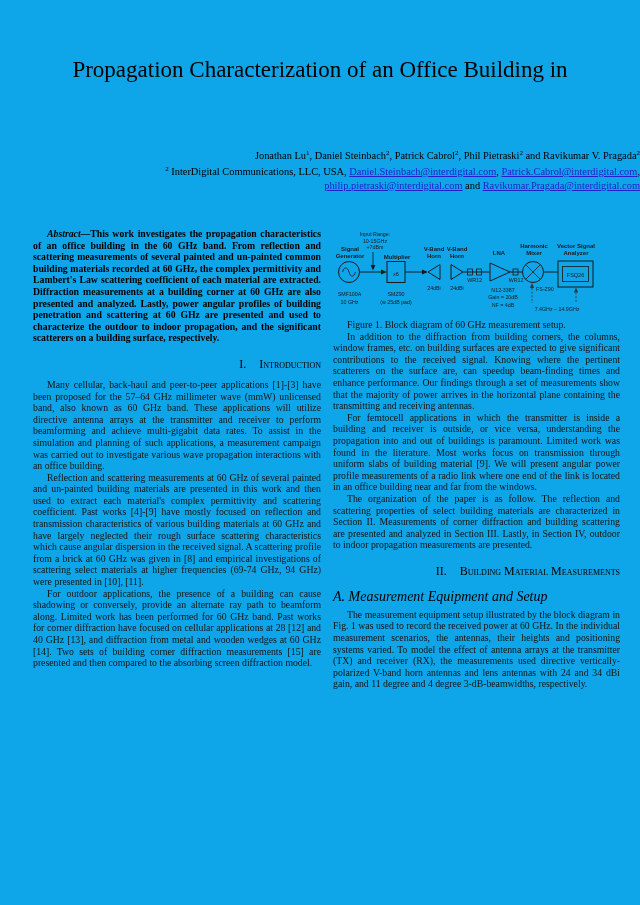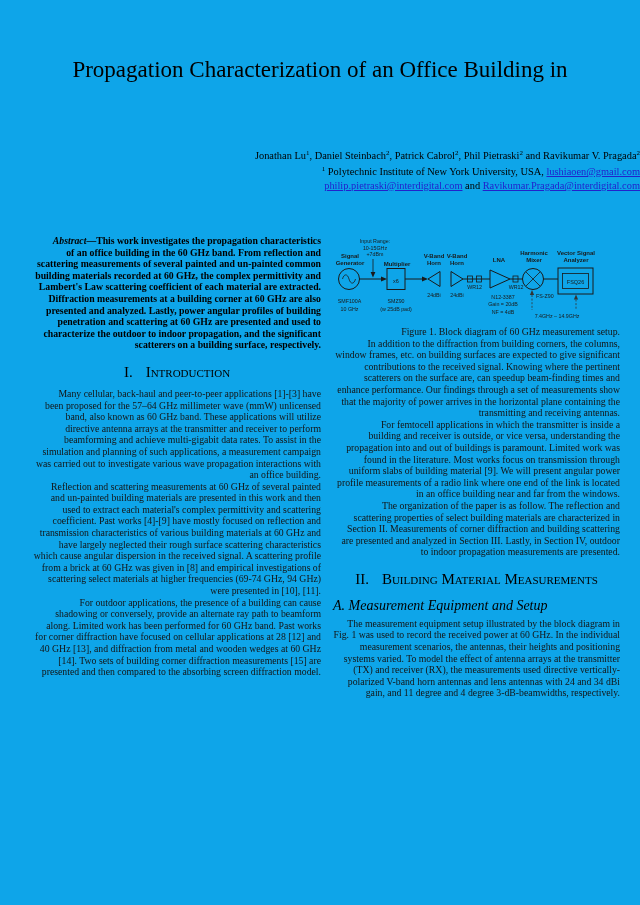--- a/index.html
+++ b/index.html
@@ -6,28 +6,28 @@
   .page{position:relative;width:640px;height:905px;background:#0ea5e9;margin:0 auto;
         font-family:"Liberation Serif",serif;color:#141414;overflow:hidden;}
   
   .title-block{position:absolute;top:55px;left:0;width:100%;text-align:center;
                font-size:23px;line-height:29px;color:#000;}
   .authors-block{position:absolute;top:147px;left:0;width:100%;text-align:right;
                  font-size:10.4px;line-height:13.5px;color:#000;}
   .authors-block sup{font-size:7px;}
   a.email{color:#2222cc;text-decoration:underline;cursor:pointer;}
   
-  .col{position:absolute;top:235px;text-align:justify;}
+  .col{position:absolute;top:228px;text-align:justify;}
   .col-left{left:33px;width:288px;}
   .col-right{left:333px;width:287px;}
-  p.body{font-size:9.75px;line-height:11.6px;margin:0;text-indent:14px;color:#141414;text-align:right;}
+  p.body{font-size:9.75px;line-height:11.6px;margin:0;text-indent:14px;color:#141414;}
   p.abstract,p.terms{font-weight:bold;color:#000;}
   p.terms{margin-top:6px;}
   .lead{font-style:italic;}
-  .sec-head{font-size:15px;text-align:center;margin:13px 0 7px 0;color:#000;}
+  .sec-head{font-size:12px;text-align:right;margin:13px 0 7px 0;color:#000;}
   .sec-title{font-variant:small-caps;margin-left:13px;}
   .sub-head{font-size:14px;font-style:italic;text-align:left;margin:10px 0 4px 0;color:#000;}
   .fig-caption{font-size:9.5px;text-align:left;margin:7px 0 9px 0;text-indent:0;color:#141414;}
   
   .fig1{display:block;margin:1px 0 0 0;}
   .fig1 text{font-family:"Liberation Sans",sans-serif;fill:#1a1a1a;}
   .fig1 .lbl{font-weight:bold;font-size:6px;text-anchor:middle;}
   .fig1 .sml{font-size:5.3px;text-anchor:middle;}
   .fig1 .in{font-size:5.5px;text-anchor:middle;}
   .fig1 .st{stroke:#1a1a1a;stroke-width:1;fill:none;}
@@ -40,21 +40,21 @@
 <div class="page">
 
   <div class="title-block">
     <div>Propagation Characterization of an Office Building in</div>
   </div>
 
   <div class="authors-block">
     <div>
       <span><span>Jonathan Lu</span><sup>1</sup><span>, </span></span><span><span>Daniel Steinbach</span><sup>2</sup><span>, </span></span><span><span>Patrick Cabrol</span><sup>2</sup><span>, </span></span><span><span>Phil Pietraski</span><sup>2</sup><span> and </span></span><span><span>Ravikumar V. Pragada</span><sup>2</sup><span></span></span>
     </div>
-    <div><sup>1</sup><span> Polytechnic Institute of New York University, USA, </span><a class="email">lushiaoen@gmail.com</a></div>
+    <div><sup>2</sup><span> InterDigital Communications, LLC, USA, </span><a class="email">Daniel.Steinbach@interdigital.com</a><span>, </span><a class="email">Patrick.Cabrol@interdigital.com</a><span>,</span></div>
     <div><a class="email">philip.pietraski@interdigital.com</a><span> and </span><a class="email">Ravikumar.Pragada@interdigital.com</a></div>
   </div>
 
   <div class="col col-left">
     <p class="body abstract"><span class="lead">Abstract</span><span>—This work investigates the propagation characteristics of an office building in the 60 GHz band. From reflection and scattering measurements of several painted and un-painted common building materials recorded at 60 GHz, the complex permittivity and Lambert's Law scattering coefficient of each material are extracted. Diffraction measurements at a building corner at 60 GHz are also presented and analyzed. Lastly, power angular profiles of building penetration and scattering at 60 GHz are presented and used to characterize the outdoor to indoor propagation, and the significant scatterers on a building surface, respectively.</span></p>
     <div class="sec-head"><span>I.</span><span class="sec-title">Introduction</span></div>
     <p class="body">Many cellular, back-haul and peer-to-peer applications [1]-[3] have been proposed for the 57–64 GHz millimeter wave (mmW) unlicensed band, also known as 60 GHz band. These applications will utilize directive antenna arrays at the transmitter and receiver to perform beamforming and achieve multi-gigabit data rates. To assist in the simulation and planning of such applications, a measurement campaign was carried out to investigate various wave propagation interactions with an office building.</p>
     <p class="body">Reflection and scattering measurements at 60 GHz of several painted and un-painted building materials are presented in this work and then used to extract each material's complex permittivity and scattering coefficient. Past works [4]-[9] have mostly focused on reflection and transmission characteristics of various building materials at 60 GHz and have largely neglected their rough surface scattering characteristics which cause angular dispersion in the received signal. A scattering profile from a brick at 60 GHz was given in [8] and empirical investigations of scattering select materials at higher frequencies (69-74 GHz, 94 GHz) were presented in [10], [11].</p>
     <p class="body">For outdoor applications, the presence of a building can cause shadowing or conversely, provide an alternate ray path to beamform along. Limited work has been performed for 60 GHz band. Past works for corner diffraction have focused on cellular applications at 28 [12] and 40 GHz [13], and diffraction from metal and wooden wedges at 60 GHz [14]. Two sets of building corner diffraction measurements [15] are presented and then compared to the absorbing screen diffraction model.</p>
   </div>

